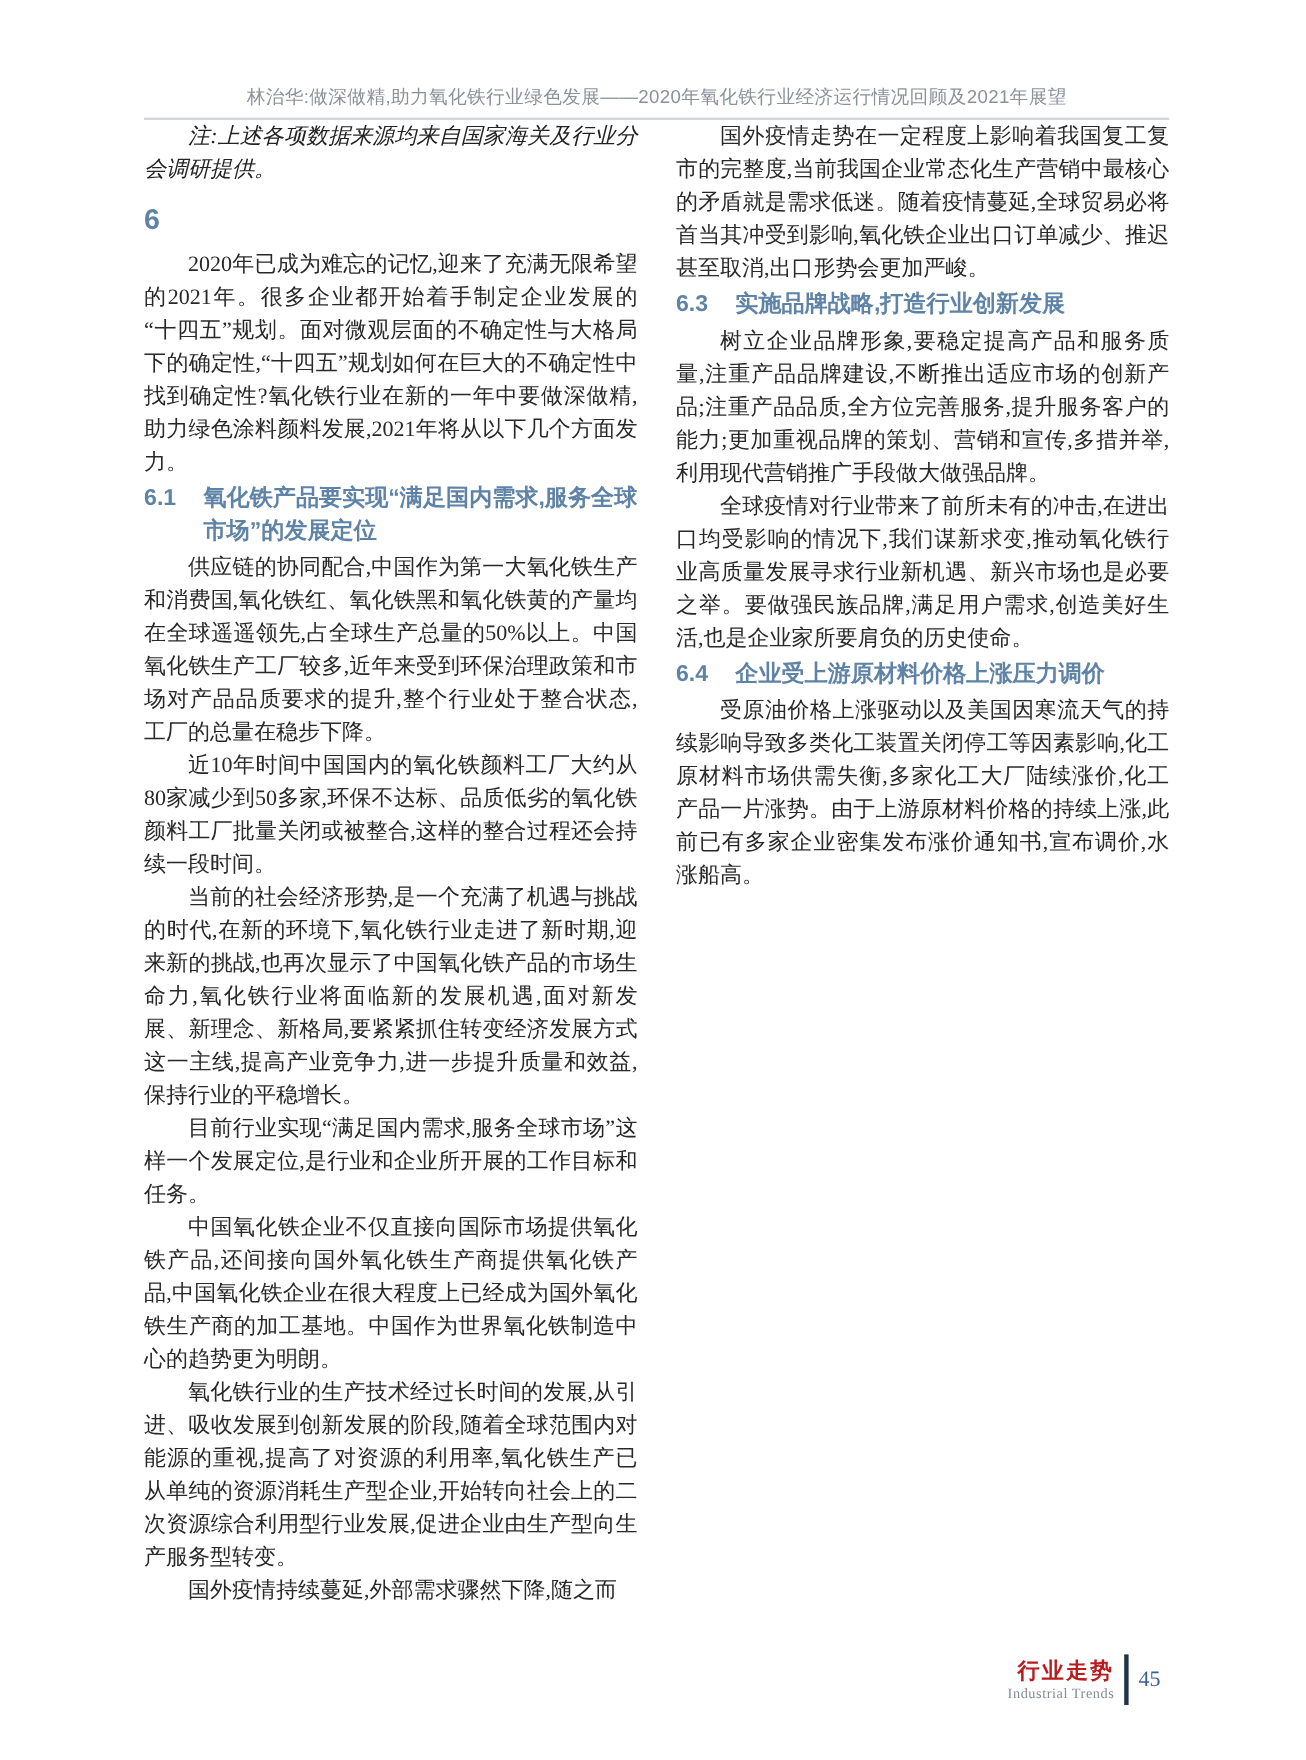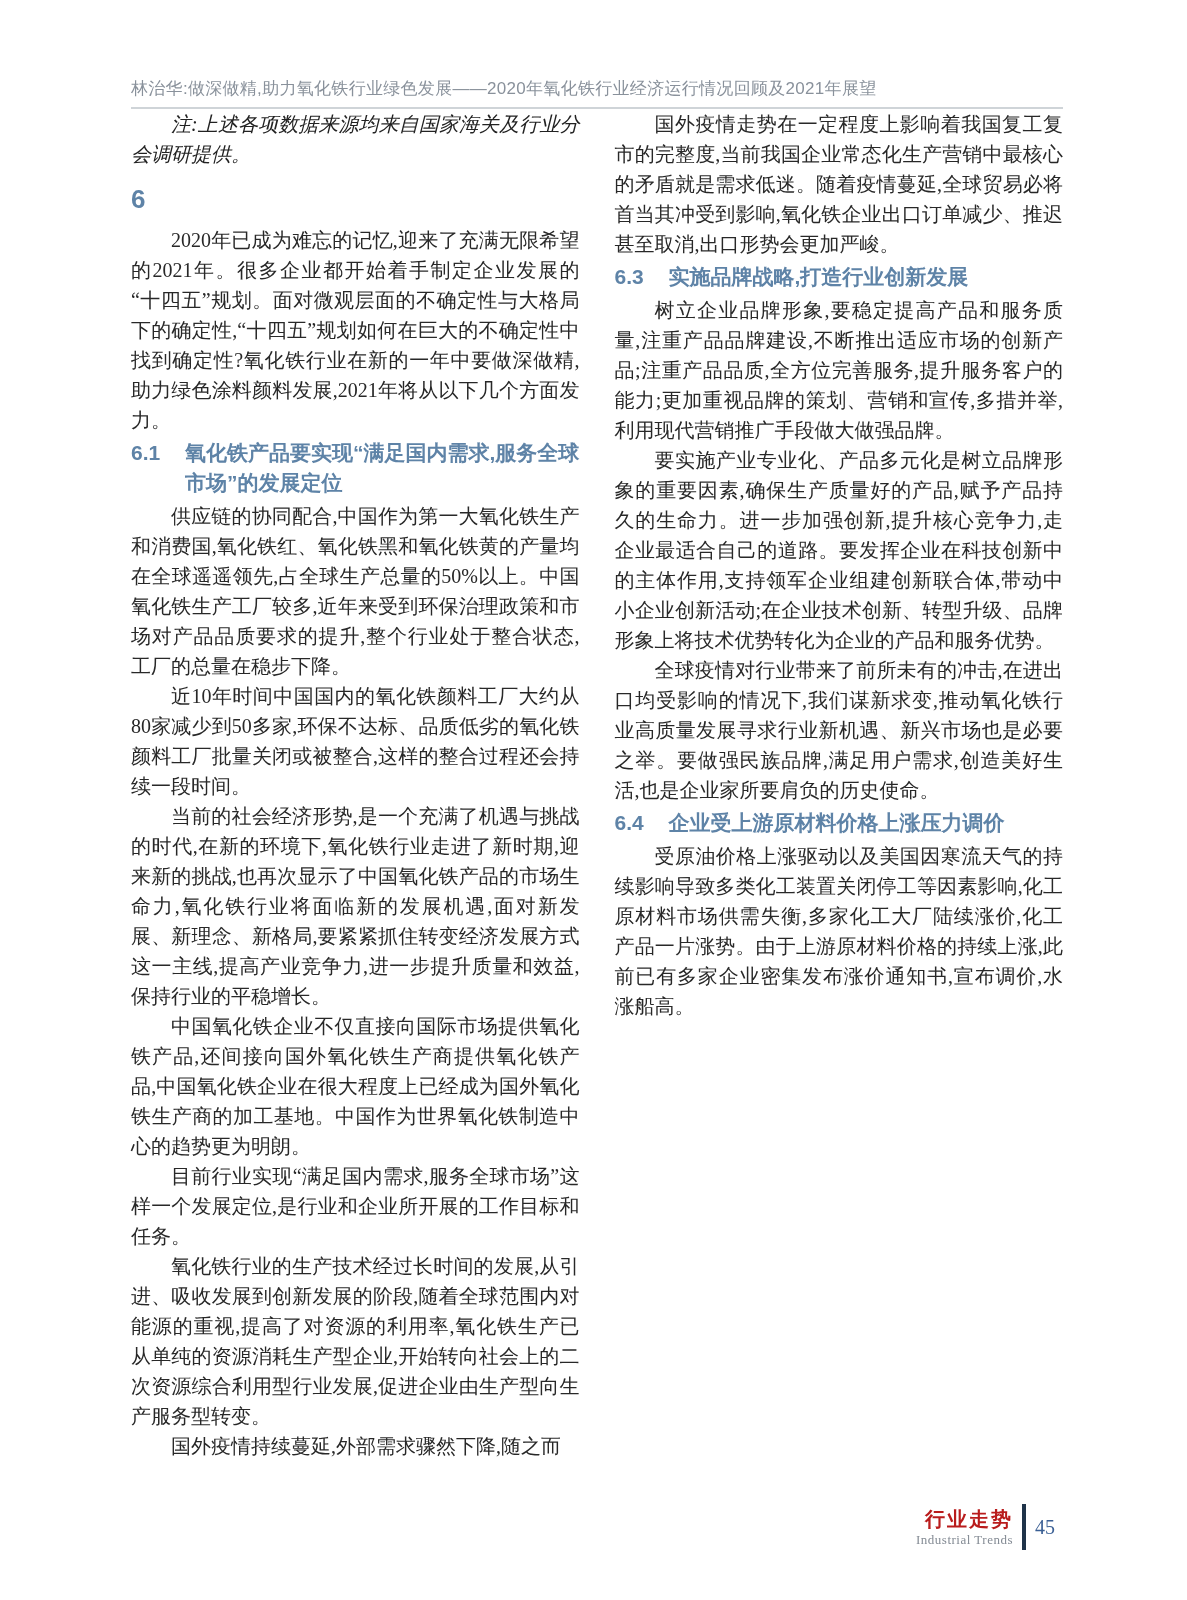--- a/index.html
+++ b/index.html
@@ -9,21 +9,21 @@
     width: 1187px;
     height: 1600px;
     margin: 0 auto;
     background: #ffffff;
     padding: 78px 124px 0 131px;
     font-family: "Liberation Serif", "DejaVu Serif", serif;
     color: #282828;
     overflow: hidden;
   }
   .running-header {
-    text-align: left;
+    text-align: center;
     font-family: "Liberation Sans", "DejaVu Sans", sans-serif;
     font-size: 17px;
     line-height: 22px;
     color: #89919b;
     letter-spacing: 0.3px;
   }
   .header-rule {
     border-bottom: 2px solid #cfd4d8;
     margin-top: 7px;
   }
@@ -133,38 +133,37 @@
       <p class="para">2020年已成为难忘的记忆,迎来了充满无限希望的2021年。很多企业都开始着手制定企业发展的“十四五”规划。面对微观层面的不确定性与大格局下的确定性,“十四五”规划如何在巨大的不确定性中找到确定性?氧化铁行业在新的一年中要做深做精,助力绿色涂料颜料发展,2021年将从以下几个方面发力。</p>
 
       <div class="h-sub">
         <span class="num">6.1</span>
         <span class="ttl">氧化铁产品要实现“满足国内需求,服务全球市场”的发展定位</span>
       </div>
 
       <p class="para">供应链的协同配合,中国作为第一大氧化铁生产和消费国,氧化铁红、氧化铁黑和氧化铁黄的产量均在全球遥遥领先,占全球生产总量的50%以上。中国氧化铁生产工厂较多,近年来受到环保治理政策和市场对产品品质要求的提升,整个行业处于整合状态,工厂的总量在稳步下降。</p>
       <p class="para">近10年时间中国国内的氧化铁颜料工厂大约从80家减少到50多家,环保不达标、品质低劣的氧化铁颜料工厂批量关闭或被整合,这样的整合过程还会持续一段时间。</p>
       <p class="para">当前的社会经济形势,是一个充满了机遇与挑战的时代,在新的环境下,氧化铁行业走进了新时期,迎来新的挑战,也再次显示了中国氧化铁产品的市场生命力,氧化铁行业将面临新的发展机遇,面对新发展、新理念、新格局,要紧紧抓住转变经济发展方式这一主线,提高产业竞争力,进一步提升质量和效益,保持行业的平稳增长。</p>
+      <p class="para">目前行业实现“满足国内需求,服务全球市场”这样一个发展定位,是行业和企业所开展的工作目标和任务。</p>
       <p class="para">中国氧化铁企业不仅直接向国际市场提供氧化铁产品,还间接向国外氧化铁生产商提供氧化铁产品,中国氧化铁企业在很大程度上已经成为国外氧化铁生产商的加工基地。中国作为世界氧化铁制造中心的趋势更为明朗。</p>
-      <p class="para">目前行业实现“满足国内需求,服务全球市场”这样一个发展定位,是行业和企业所开展的工作目标和任务。</p>
       <p class="para">氧化铁行业的生产技术经过长时间的发展,从引进、吸收发展到创新发展的阶段,随着全球范围内对能源的重视,提高了对资源的利用率,氧化铁生产已从单纯的资源消耗生产型企业,开始转向社会上的二次资源综合利用型行业发展,促进企业由生产型向生产服务型转变。</p>
 
 
       <p class="para">国外疫情持续蔓延,外部需求骤然下降,随之而</p>
     </div>
 
     <div class="col">
       <p class="para">国外疫情走势在一定程度上影响着我国复工复市的完整度,当前我国企业常态化生产营销中最核心的矛盾就是需求低迷。随着疫情蔓延,全球贸易必将首当其冲受到影响,氧化铁企业出口订单减少、推迟甚至取消,出口形势会更加严峻。</p>
 
       <div class="h-sub">
         <span class="num">6.3</span>
         <span class="ttl">实施品牌战略,打造行业创新发展</span>
       </div>
 
       <p class="para">树立企业品牌形象,要稳定提高产品和服务质量,注重产品品牌建设,不断推出适应市场的创新产品;注重产品品质,全方位完善服务,提升服务客户的能力;更加重视品牌的策划、营销和宣传,多措并举,利用现代营销推广手段做大做强品牌。</p>
-      <p class="para">要实施产业专业化、产品多元化是树立品牌形象的重要因素,确保生产质量好的产品,赋予产品持久的生命力。进一步加强创新,提升核心竞争力,走企业最适合自己的道路。要发挥企业在科技创新中的主体作用,支持领军企业组建创新联合体,带动中小企业创新活动;在企业技术创新、转型升级、品牌形象上将技术优势转化为企业的产品和服务优势。</p>
       <p class="para">全球疫情对行业带来了前所未有的冲击,在进出口均受影响的情况下,我们谋新求变,推动氧化铁行业高质量发展寻求行业新机遇、新兴市场也是必要之举。要做强民族品牌,满足用户需求,创造美好生活,也是企业家所要肩负的历史使命。</p>
 
       <div class="h-sub">
         <span class="num">6.4</span>
         <span class="ttl">企业受上游原材料价格上涨压力调价</span>
       </div>
 
       <p class="para">受原油价格上涨驱动以及美国因寒流天气的持续影响导致多类化工装置关闭停工等因素影响,化工原材料市场供需失衡,多家化工大厂陆续涨价,化工产品一片涨势。由于上游原材料价格的持续上涨,此前已有多家企业密集发布涨价通知书,宣布调价,水涨船高。</p>
     </div>
 

